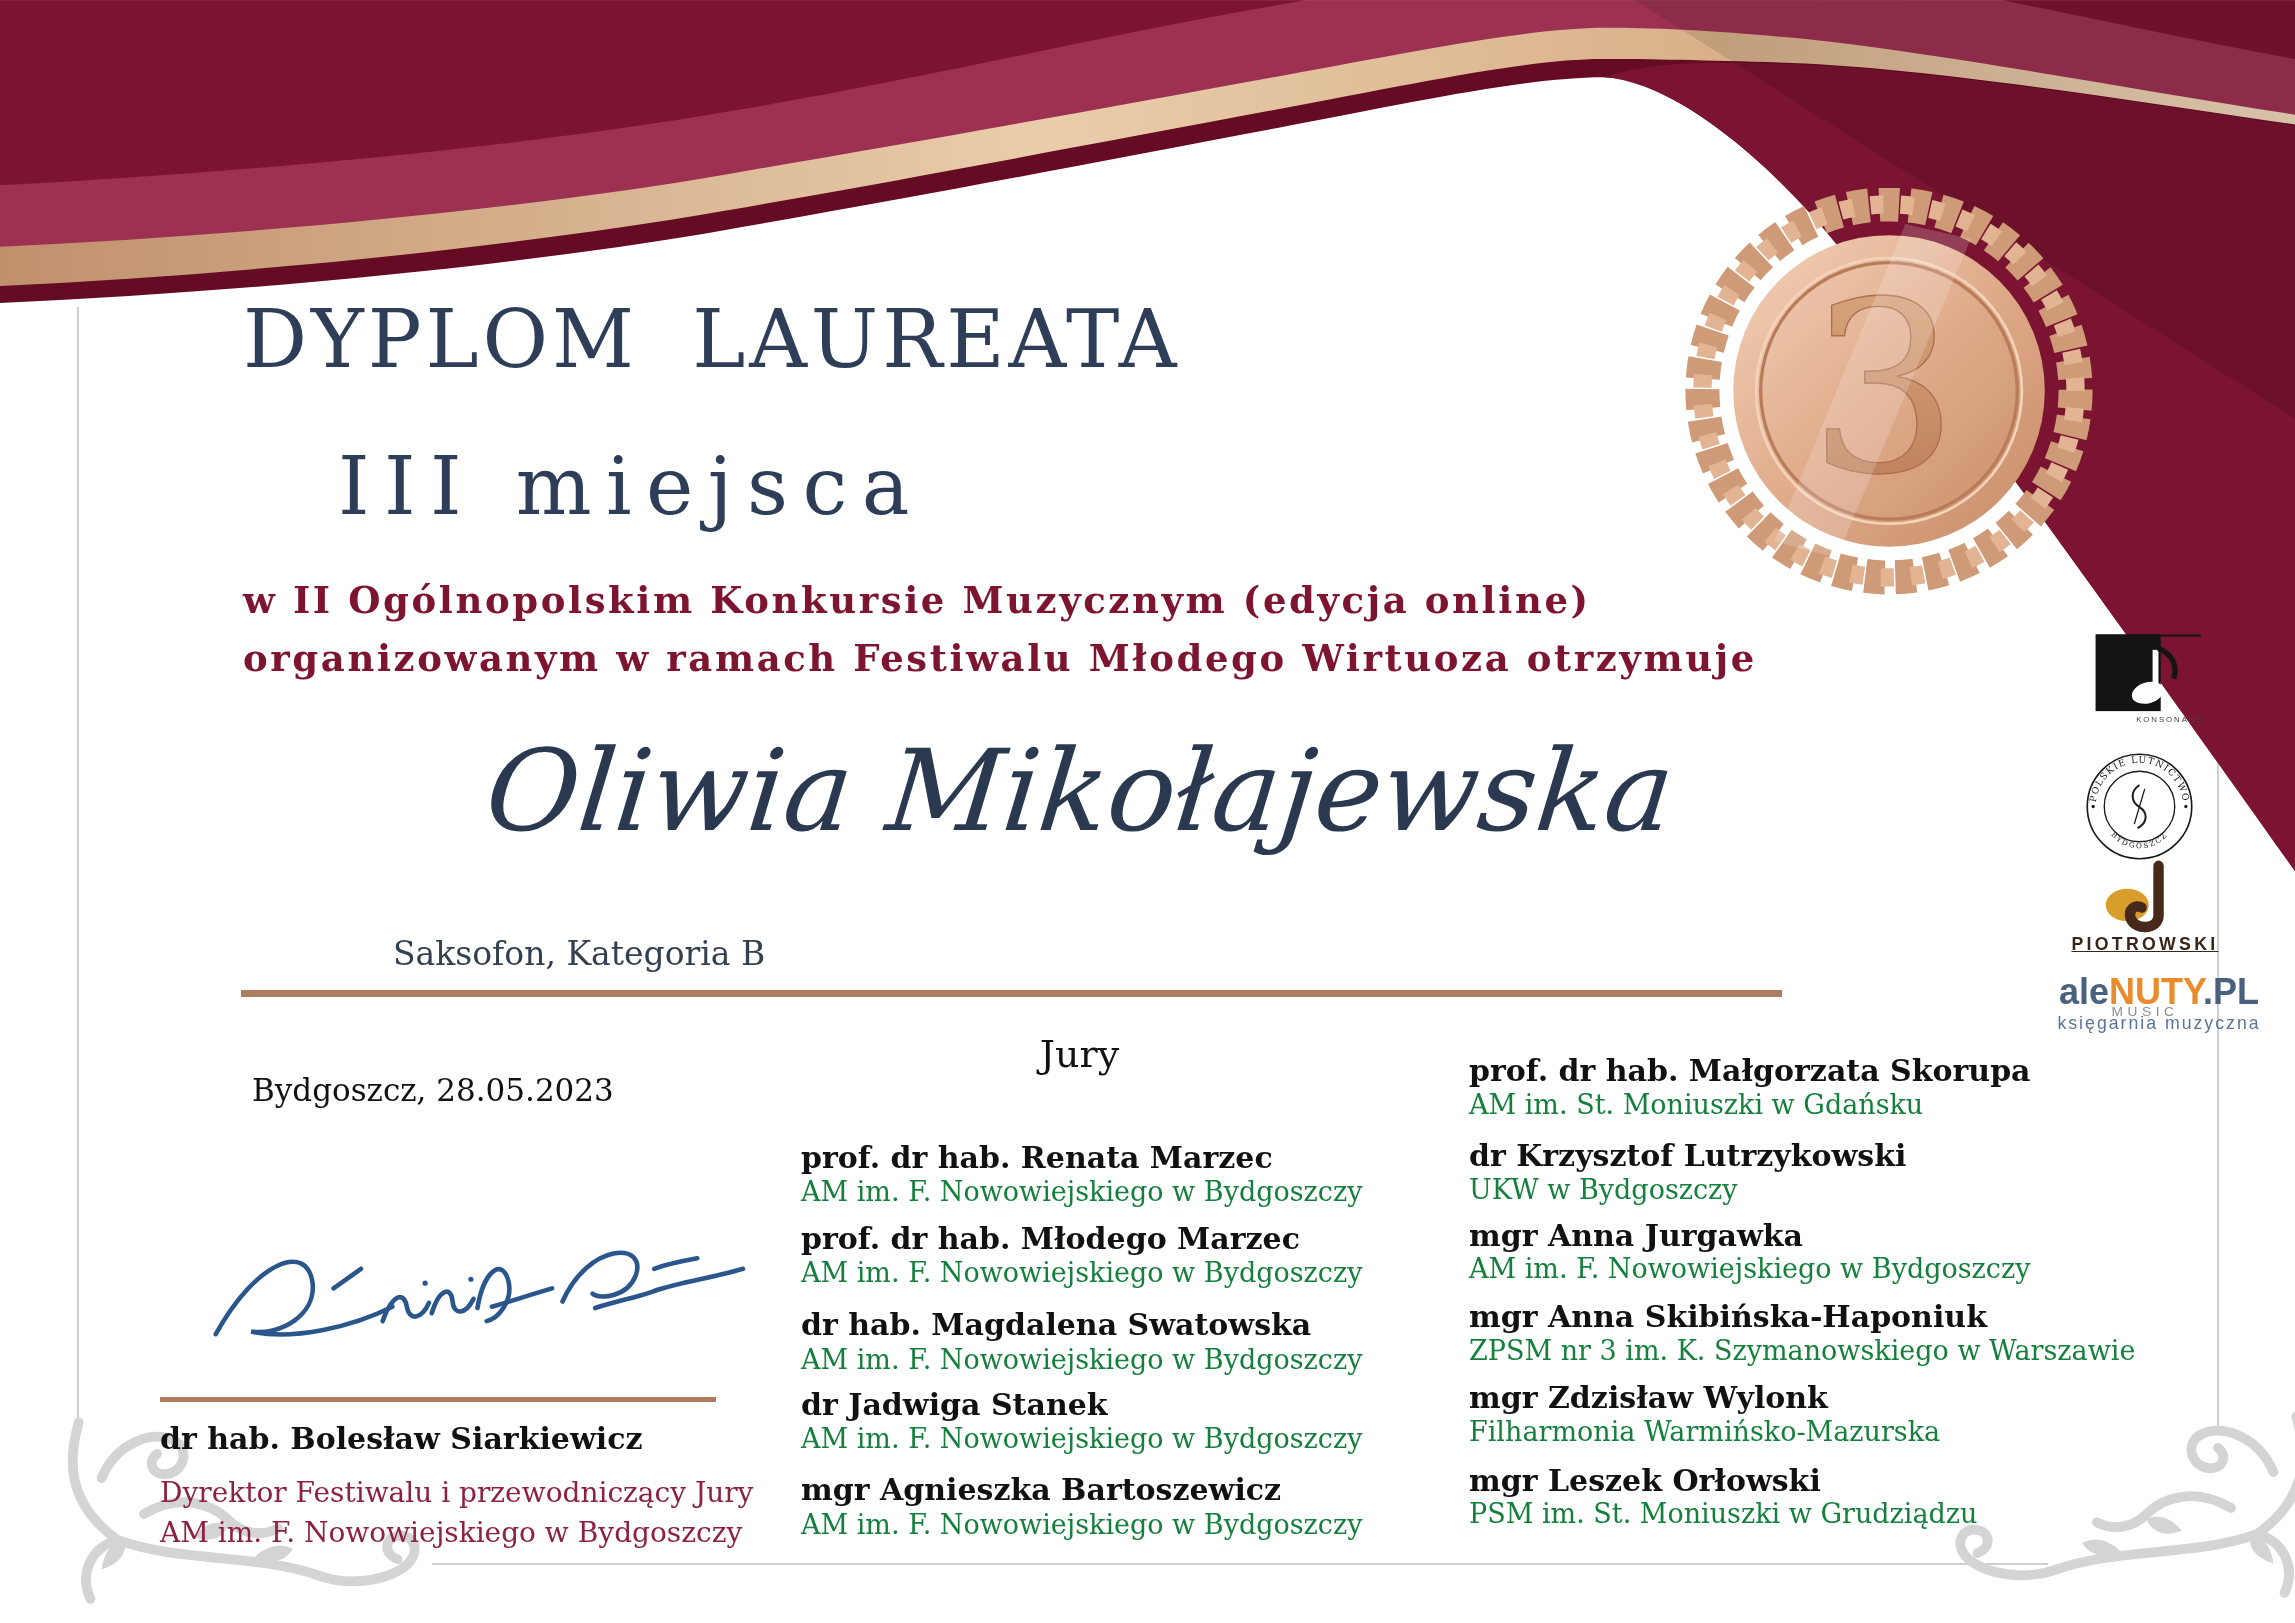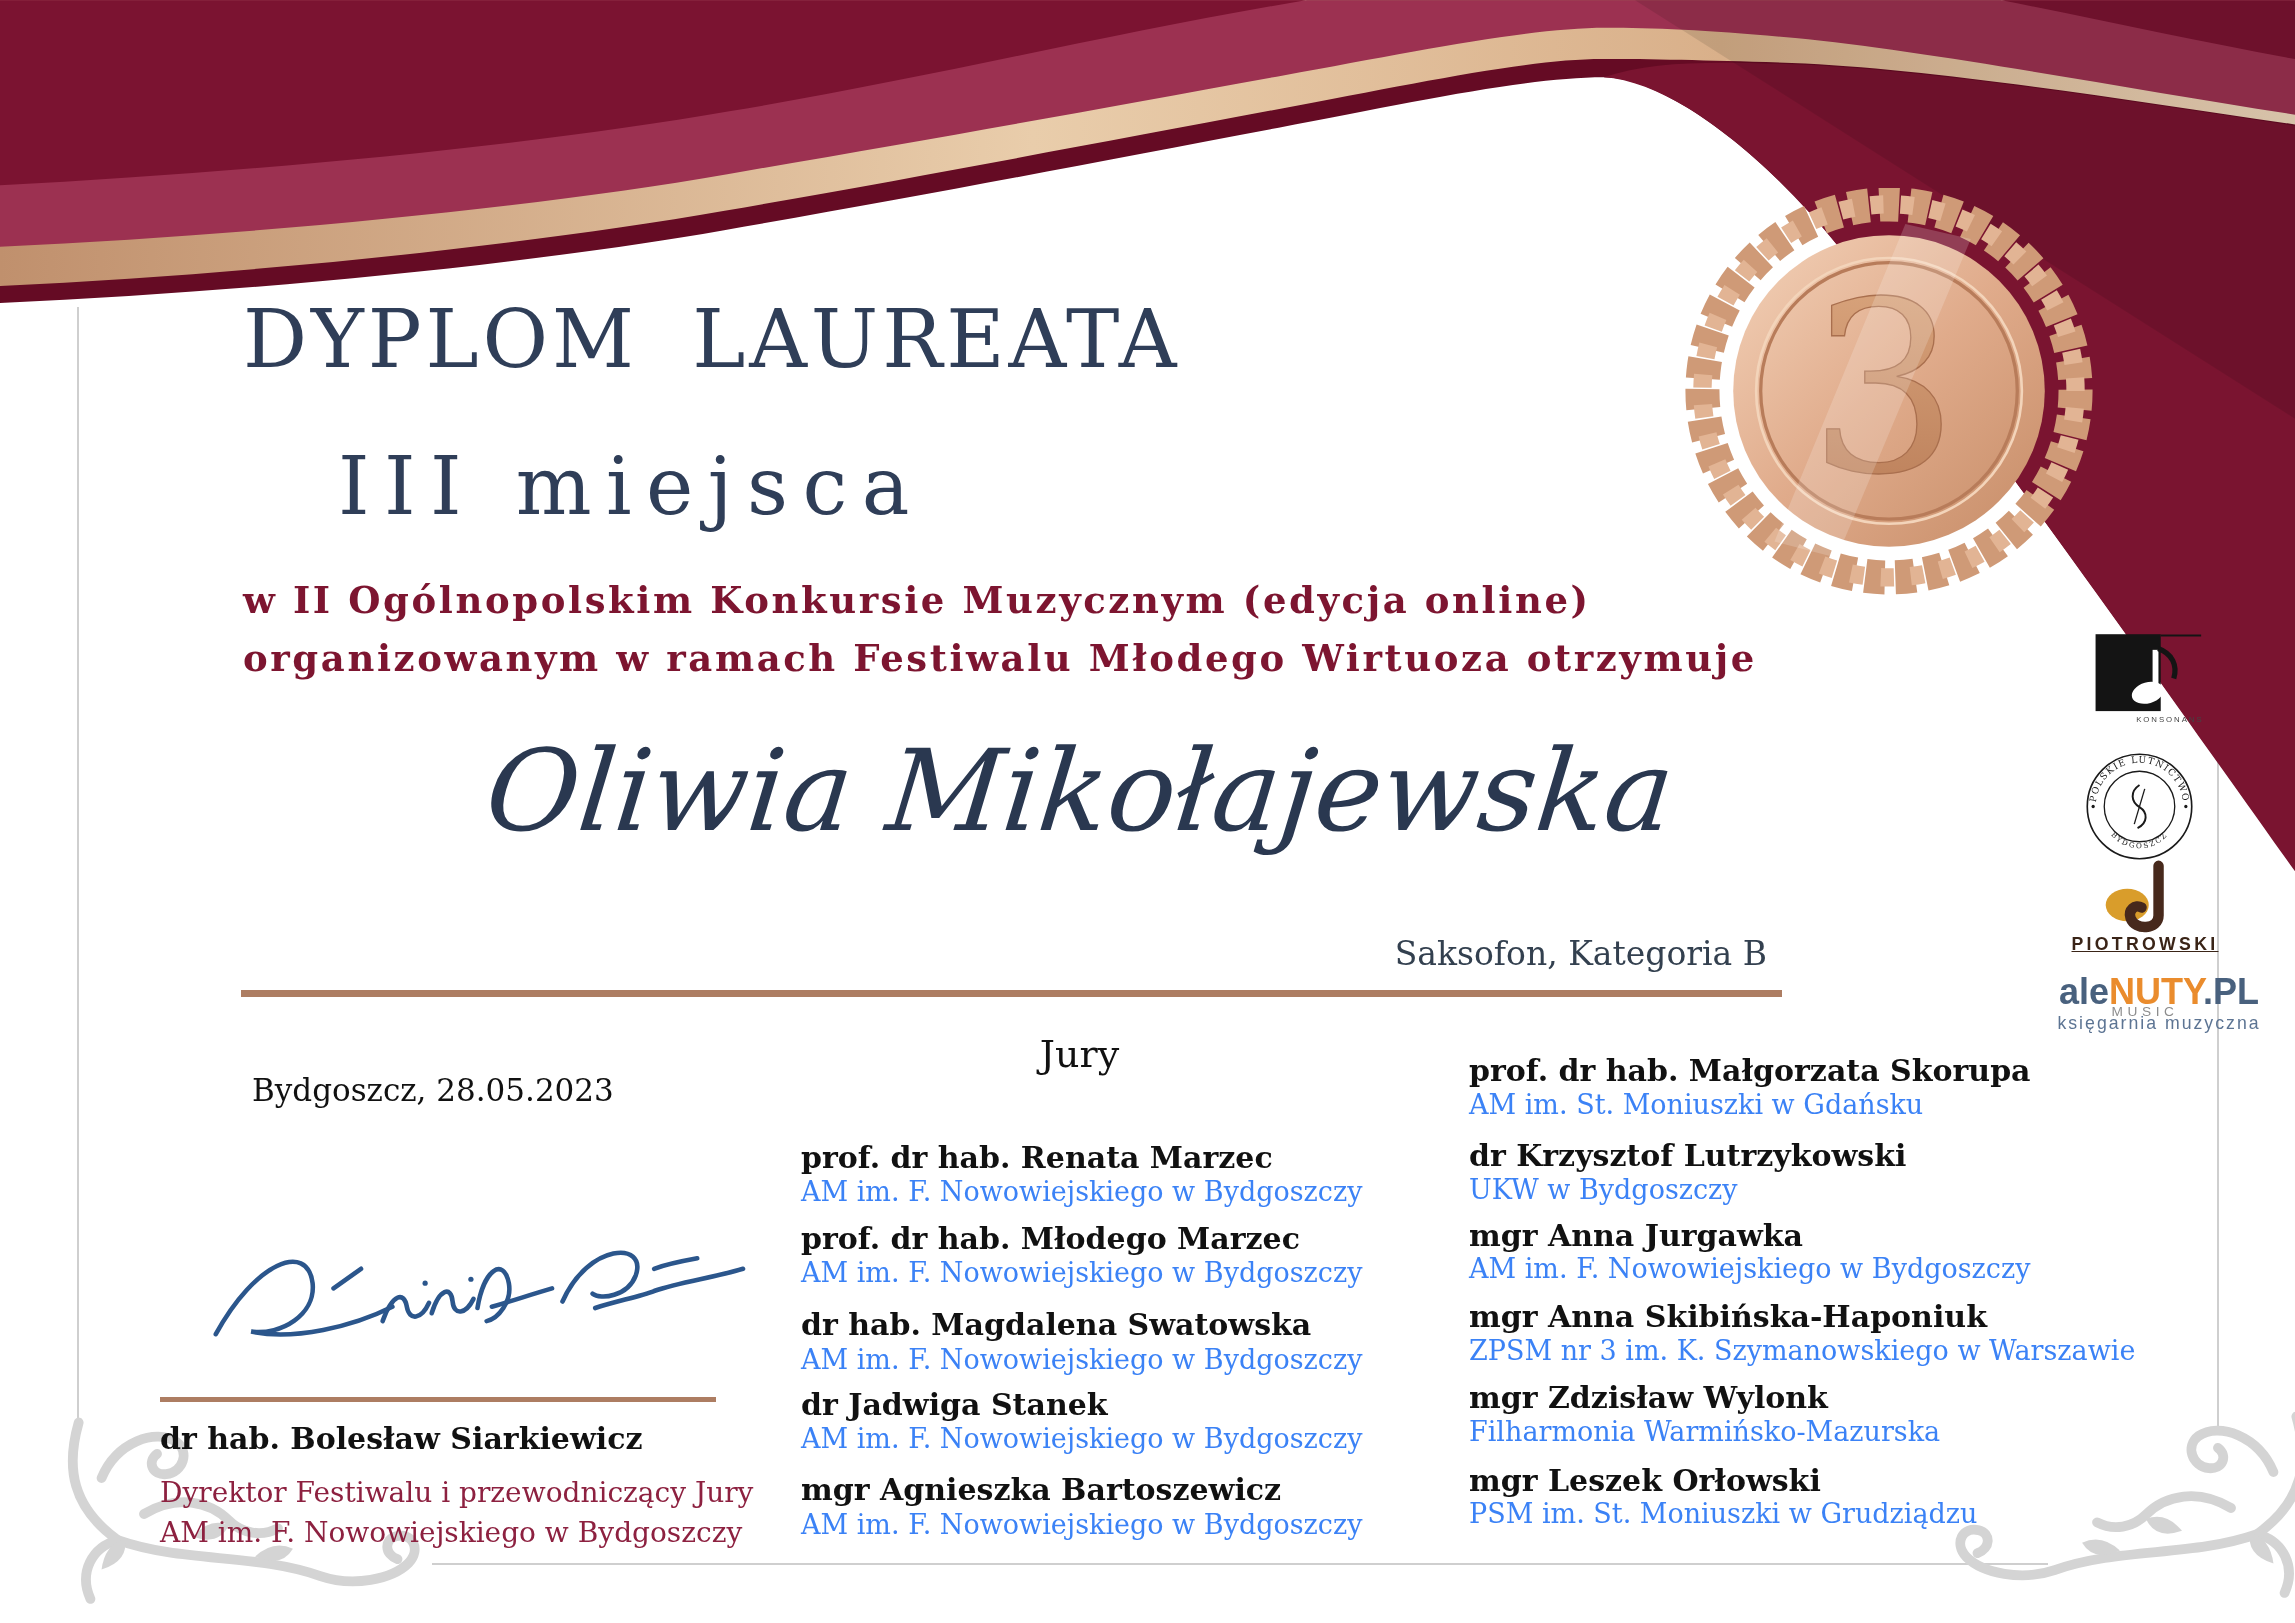--- a/index.html
+++ b/index.html
@@ -18,28 +18,28 @@
 
   
   .txt{position:absolute;z-index:4;white-space:nowrap;}
   .title{left:243px;top:293px;font-size:80px;letter-spacing:3.9px;word-spacing:25px;
          color:#2f3e58;font-weight:400;}
   .place{left:338px;top:440px;font-size:80px;font-weight:400;letter-spacing:14.4px;color:#2f3e58;}
   .comp{left:243px;font-size:37px;font-weight:700;letter-spacing:2.6px;color:#7d1530;}
   .comp1{top:578px;} .comp2{top:636px;}
   .recipient{left:393px;top:725px;width:1374px;text-align:center;font-size:113px;
              font-style:italic;color:#2a3850;transform:skewX(-6deg);}
-  .category{left:393px;top:934px;width:1374px;text-align:right;font-size:33px;color:#33404f;}
+  .category{left:393px;top:934px;width:1374px;text-align:left;font-size:33px;color:#33404f;}
   .divider{position:absolute;z-index:4;background:#ad7d62;}
   .divider-main{left:241px;top:990px;width:1541px;height:6.5px;}
   .jury-heading{left:916px;top:1032px;width:327px;text-align:center;font-size:38px;color:#111111;}
   .date{left:252px;top:1072px;font-size:31px;color:#111111;}
 
   .jury-name{font-size:30px;font-weight:700;color:#111111;}
-  .jury-affil{font-size:27px;color:#3b82f6;}
+  .jury-affil{font-size:27px;color:#15803d;}
   .col-left{left:801px;} .col-right{left:1469px;}
 
   #signature-svg{position:absolute;left:196px;top:1223px;z-index:4;}
   .divider-sign{left:160px;top:1397px;width:556px;height:5.2px;}
   .sign-name{left:160px;top:1421px;font-size:30px;font-weight:700;color:#111111;}
   .sign-role{left:160px;top:1476px;font-size:28px;color:#8d2140;}
   .sign-affil{left:160px;top:1516px;font-size:28px;color:#8d2140;}
 
   
   .logo{position:absolute;z-index:4;}

